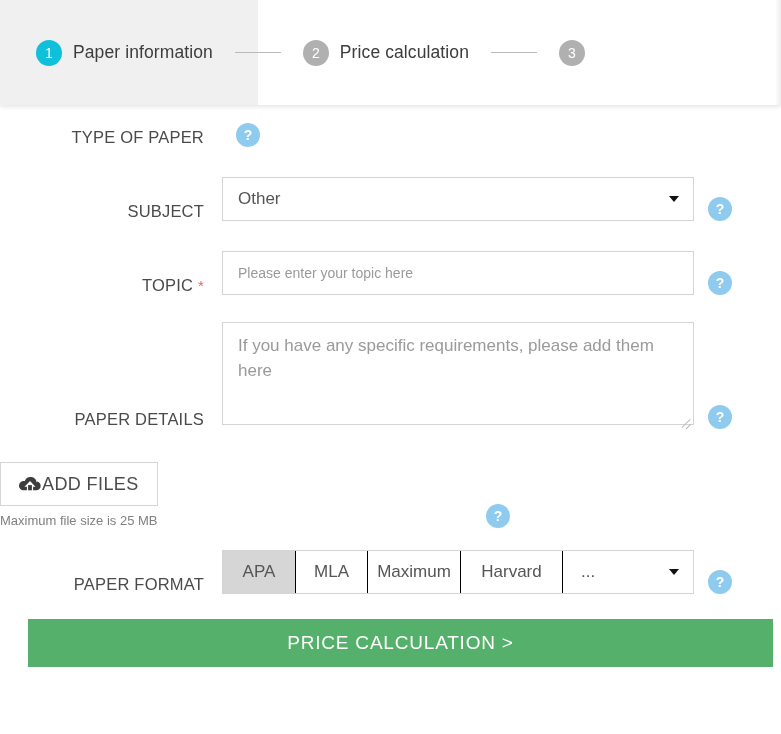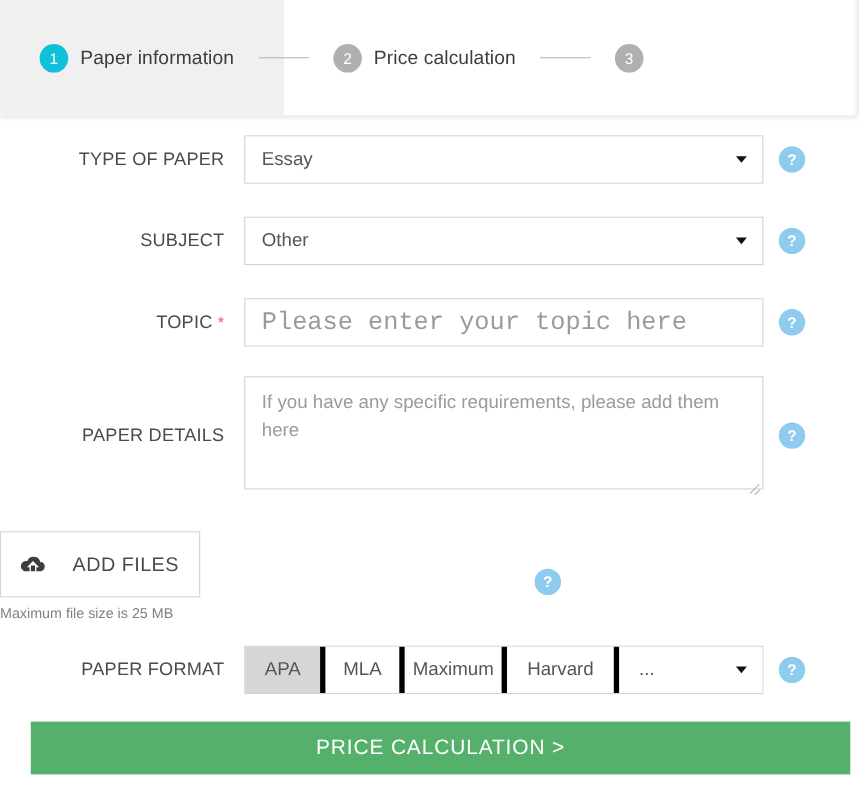--- a/index.html
+++ b/index.html
@@ -83,21 +83,21 @@
   }
 
   
   .form {
     position: relative;
     width: 781px;
     padding-top: 18px;
   }
   .row {
     display: flex;
-    align-items: center;
+    align-items: flex-end;
     margin-bottom: 0;
     position: relative;
   }
   .label-col {
     width: 222px;
     text-align: right;
     padding-right: 18px;
     font-size: 16.5px;
     color: #4a4a4a;
     letter-spacing: .2px;
@@ -158,23 +158,23 @@
     border-right: 5px solid transparent;
     border-top: 6px solid #111;
   }
 
   .text-input {
     width: 472px;
     height: 44px;
     border: 1px solid #d4d4d4;
     background: #ffffff;
     padding: 0 15px;
-    font-size: 23px;
+    font-size: 14px;
     color: #701a75;
-    font-family: Liberation Mono, monospace;
+    font-family: Liberation Sans, sans-serif;
     outline: none;
   }
   .text-input::placeholder { color: #9a9a9a; }
 
   .textarea {
     width: 472px;
     height: 103px;
     border: 1px solid #d4d4d4;
     background: #ffffff;
     padding: 11px 15px;
@@ -209,22 +209,22 @@
   }
   .resize-grip:after {
     width: 7px; right: 0; bottom: 0px;
     transform: rotate(-45deg);
   }
 
   
   .addfiles-btn {
     display: inline-flex;
     align-items: center;
-    gap: 25px;
-    height: 60px;
+    gap: 1px;
+    height: 44px;
     padding: 0 18px;
     border: 1px solid #d4d4d4;
     background: #ffffff;
     font-size: 18px;
     color: #4a4a4a;
     letter-spacing: .4px;
     cursor: pointer;
   }
   .cloud-icon { display: block; }
   .maxsize {
@@ -241,21 +241,21 @@
     border: 1px solid #d4d4d4;
     background: #fff;
   }
   .seg-item {
     flex: 0 0 auto;
     display: flex;
     align-items: center;
     justify-content: center;
     font-size: 17px;
     color: #555;
-    border-right: 5px solid #000000;
+    border-right: 1px solid #000000;
     cursor: pointer;
     background: #ffffff;
     height: 100%;
   }
   .seg-item.selected { background: #d6d6d6; }
   .seg-item:last-child { border-right: none; }
   .seg-w1 { width: 73px; }
   .seg-w2 { width: 72px; }
   .seg-w3 { width: 93px; }
   .seg-w4 { width: 102px; }
@@ -321,26 +321,20 @@
     </div>
 
   </div>
   <div class="stepper-right-shadow"></div>
 </div>
 
 <div class="form">
 
   <div class="row">
     <div class="label-col">TYPE OF PAPER</div>
-    <div class="field-col">
-      <div class="select-box">
-        <span>Essay</span>
-        <span class="caret"></span>
-      </div>
-    </div>
     <div class="help-col">
       <div class="help-icon">?</div>
     </div>
   </div>
 
   <div class="sp-1"></div>
 
   <div class="row">
     <div class="label-col">SUBJECT</div>
     <div class="field-col">

